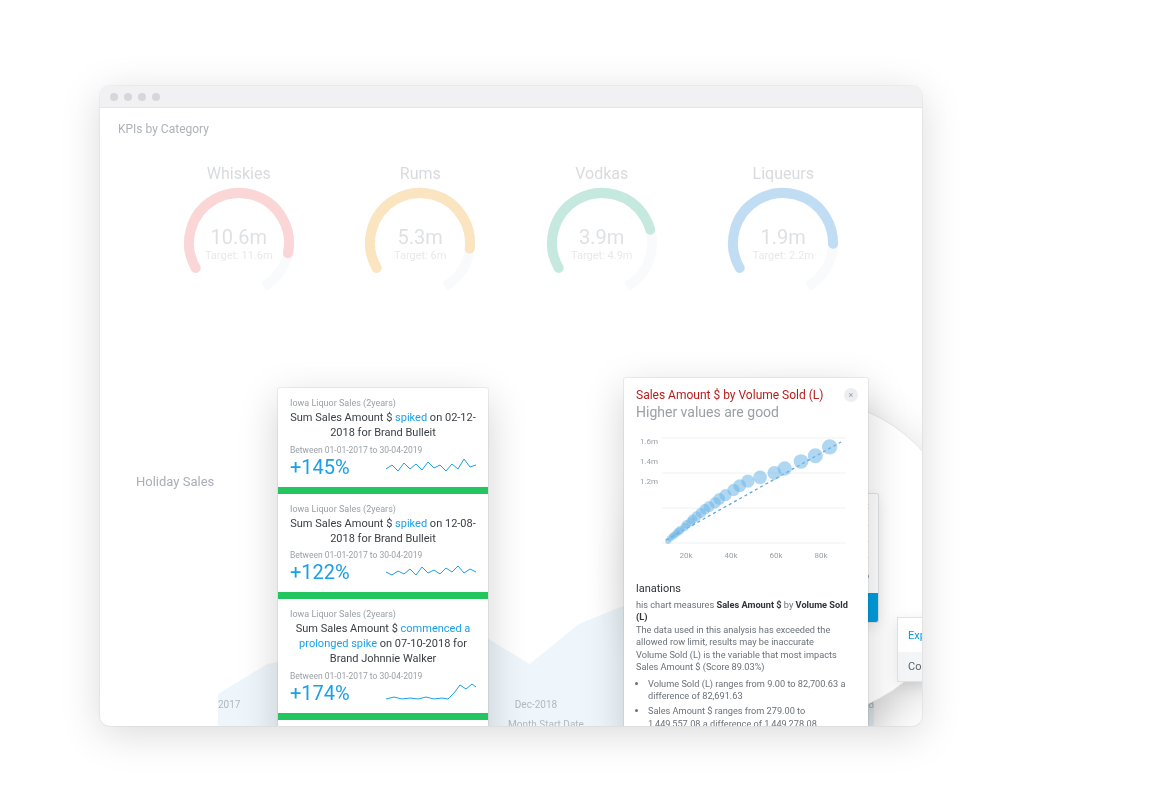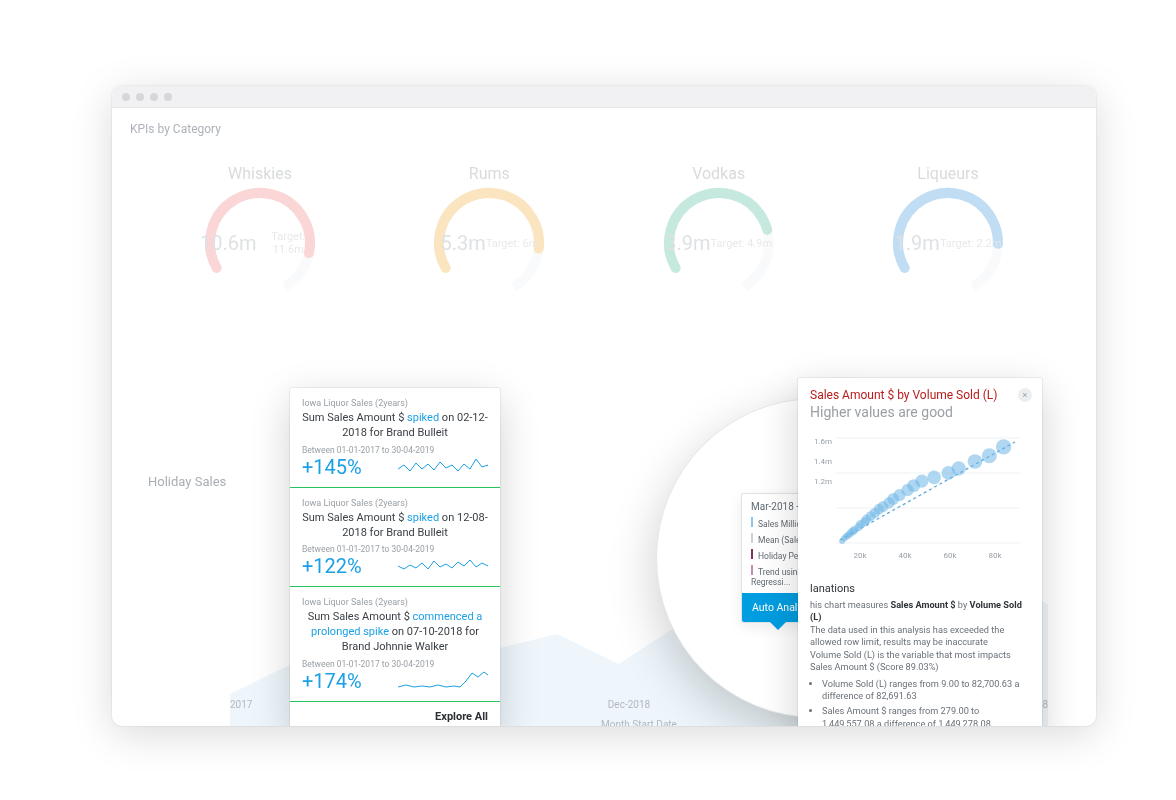--- a/index.html
+++ b/index.html
@@ -6,22 +6,22 @@
   body {
     font-family: -apple-system, BlinkMacSystemFont, "Segoe UI", Roboto, Helvetica, Arial, sans-serif;
     background: #fff;
     width: 1176px;
     height: 800px;
     position: relative;
     overflow: hidden;
   }
   .window {
     position: absolute;
-    top: 86px; left: 112px;
-    width: 984px; height: 640px;
+    top: 86px; left: 100px;
+    width: 822px; height: 640px;
     background: #fff;
     border-radius: 10px;
     box-shadow: 0 8px 40px rgba(0,0,0,.15), 0 0 0 1px rgba(0,0,0,.04);
     overflow: hidden;
   }
   .titlebar {
     height: 22px;
     background: #f1f1f3;
     border-bottom: 1px solid #e5e5e8;
     display: flex; align-items: center;
@@ -35,40 +35,40 @@
   .faded::after {
     content:""; position:absolute; inset:0; background:rgba(255,255,255,.65); pointer-events:none;
   }
   .faded { position: relative; }
 
   .gauges { display:flex; justify-content:space-between; margin-top: 28px; padding: 0 30px; }
   .gauge-col { text-align:center; width: 200px; }
   .gauge-title { font-size: 16px; color: #8f969d; margin-bottom: 0; }
   .gauge-ring { width: 120px; height: 120px; margin: 0 auto; position: relative; }
   .gauge-ring svg { transform: rotate(-210deg); }
-  .gauge-center { position:absolute; inset:0; display:flex; flex-direction:row; align-items:center; justify-content:center; }
+  .gauge-center { position:absolute; inset:0; display:flex; flex-direction:column; align-items:center; justify-content:center; }
   .gauge-value { font-size: 20px; color:#a2a9b0; }
   .gauge-target { font-size: 11px; color:#b7bdc3; }
 
   .side-label { position:absolute; left:18px; top:310px; font-size:13px; color:#a9afb5; }
 
   
   .area-chart { position:absolute; left:100px; right:30px; top:300px; height:290px; }
   .area-path { fill:#eef6fb; }
   .x-labels { position:absolute; bottom:44px; left:0; right:0; display:flex; justify-content:space-between; font-size:10px; color:#b2b8be; }
   .x-axis-title { position:absolute; bottom:24px; left:0; right:0; text-align:center; font-size:10px; color:#b2b8be; }
 
   
   .insight-card {
     position:absolute; left:178px; top:280px;
     width:210px; background:#fff;
     box-shadow:0 12px 40px rgba(0,0,0,.18), 0 0 0 1px rgba(0,0,0,.06);
     border-radius:2px; z-index:30;
   }
-  .insight-item { padding:10px 12px 8px; border-bottom:1px solid #22c55e; }
+  .insight-item { padding:10px 12px 8px; border-bottom:7px solid #22c55e; }
   .insight-src { font-size:9px; color:#9aa0a6; }
   .insight-text { font-size:11px; color:#3b4046; margin-top:3px; line-height:1.35;text-align:center; }
   .insight-text .hl { color:#1aa0e6; }
   .insight-range { font-size:8.5px; color:#9aa0a6; margin-top:4px; }
   .insight-row { display:flex; align-items:flex-start; justify-content:space-between; }
   .insight-delta { font-size:20px; color:#1aa0e6; font-weight:400; }
   .spark { width:90px; height:24px; }
   .spark path { stroke:#1aa0e6; stroke-width:1; fill:none; }
   .explore-all { text-align:right; padding:8px 12px; font-size:11px; font-weight:700; color:#2b2f33; }
 

